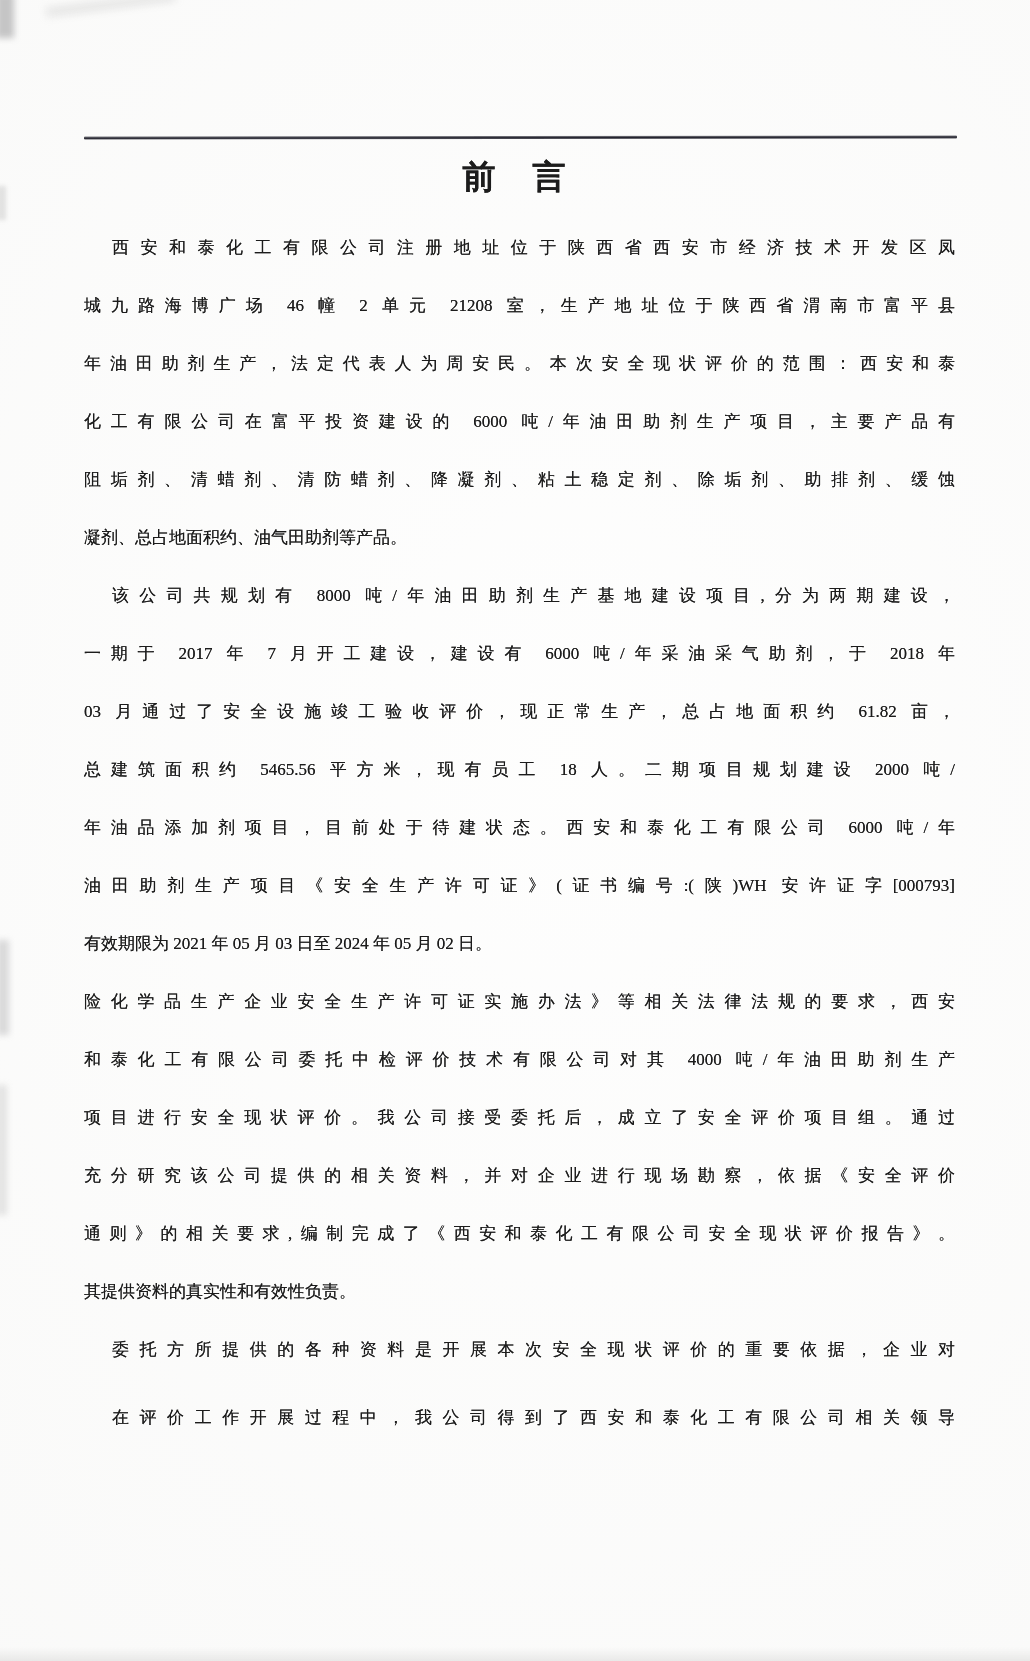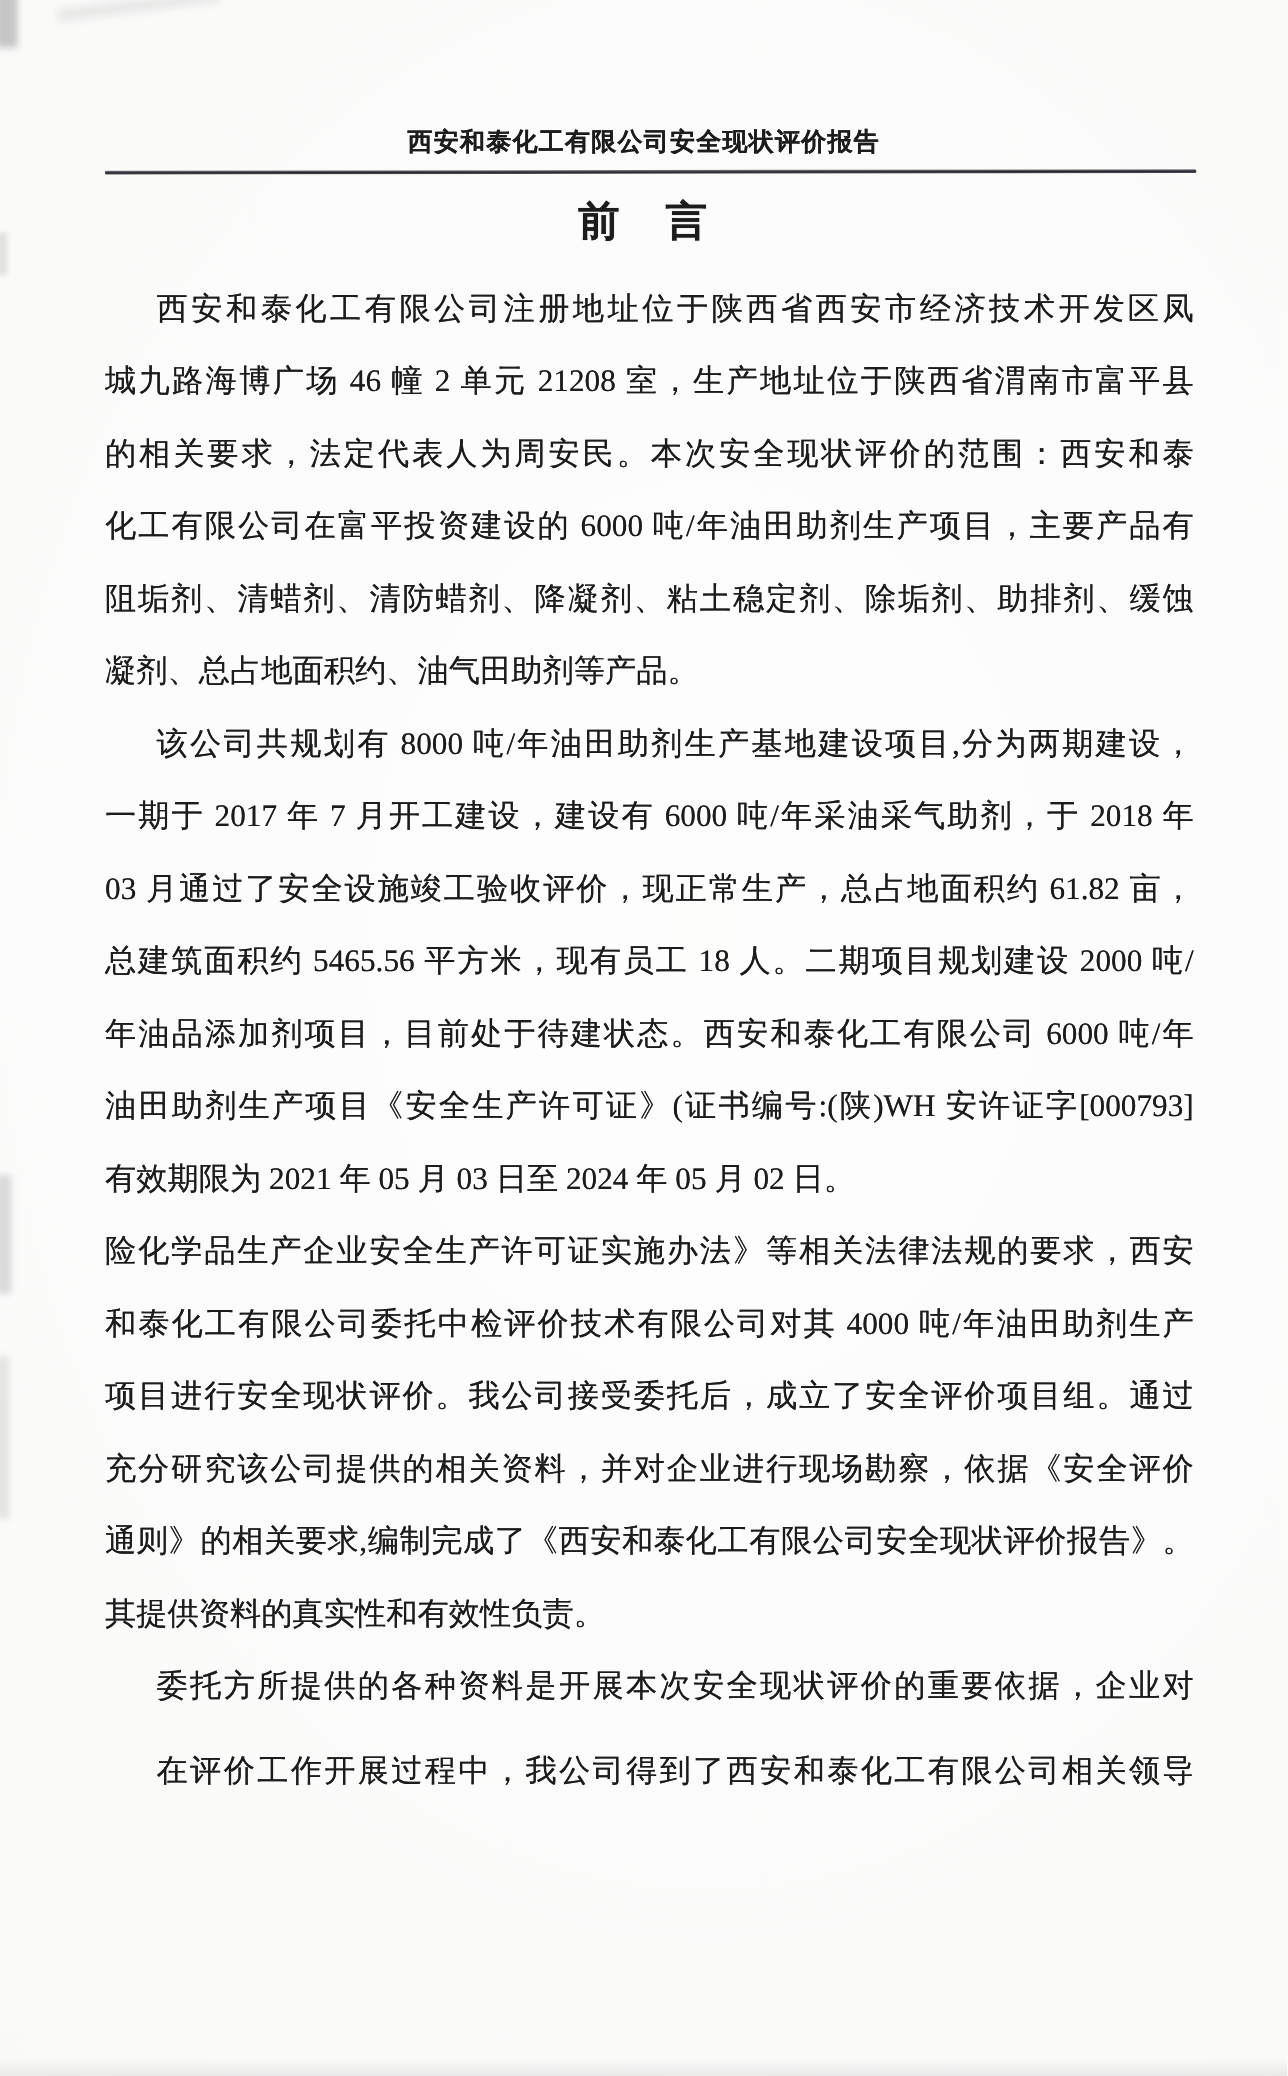--- a/index.html
+++ b/index.html
@@ -47,21 +47,21 @@
     font-size: 33px;
     font-weight: bold;
     font-family: "Liberation Sans", "DejaVu Sans", sans-serif;
     letter-spacing: 2px;
     text-shadow: 0 0 0.6px rgba(15,15,15,0.9);
   }
   .body-text {
     position: absolute;
     top: 219px; left: 84px;
     width: 871px;
-    font-size: 25px;
+    font-size: 17px;
     font-family: Liberation Serif, serif;
   }
   .para { margin: 0; }
   .para.gap { margin-top: 10px; }
   .line {
     height: 58px;
     line-height: 58px;
     text-align: justify;
     text-shadow: 0 0 0.5px rgba(20,20,20,0.8);
   }
@@ -94,30 +94,27 @@
   }
   .bottom-strip {
     left: 0; bottom: 0; width: 100%; height: 14px;
     background: linear-gradient(to bottom, rgba(0,0,0,0), rgba(0,0,0,0.07));
   }
 </style>
 </head>
 <body>
 
 <div class="page">
-  <div class="header">
-    <span>西安和泰化工有限公司安全现状评价报告</span>
-  </div>
   <div class="header-rule"></div>
   <h1 class="title">前　言</h1>
   <div class="body-text">
       <div class="para">
         <div class="line full indent">西安和泰化工有限公司注册地址位于陕西省西安市经济技术开发区凤</div>
         <div class="line full">城九路海博广场 46 幢 2 单元 21208 室，生产地址位于陕西省渭南市富平县</div>
-        <div class="line full">的相关要求，法定代表人为周安民。本次安全现状评价的范围：西安和泰</div>
+        <div class="line full">年油田助剂生产，法定代表人为周安民。本次安全现状评价的范围：西安和泰</div>
         <div class="line full">化工有限公司在富平投资建设的 6000 吨/年油田助剂生产项目，主要产品有</div>
         <div class="line full">阻垢剂、清蜡剂、清防蜡剂、降凝剂、粘土稳定剂、除垢剂、助排剂、缓蚀</div>
         <div class="line short">凝剂、总占地面积约、油气田助剂等产品。</div>
       </div>
       <div class="para">
         <div class="line full indent">该公司共规划有 8000 吨/年油田助剂生产基地建设项目,分为两期建设，</div>
         <div class="line full">一期于 2017 年 7 月开工建设，建设有 6000 吨/年采油采气助剂，于 2018 年</div>
         <div class="line full">03 月通过了安全设施竣工验收评价，现正常生产，总占地面积约 61.82 亩，</div>
         <div class="line full">总建筑面积约 5465.56 平方米，现有员工 18 人。二期项目规划建设 2000 吨/</div>
         <div class="line full">年油品添加剂项目，目前处于待建状态。西安和泰化工有限公司 6000 吨/年</div>

